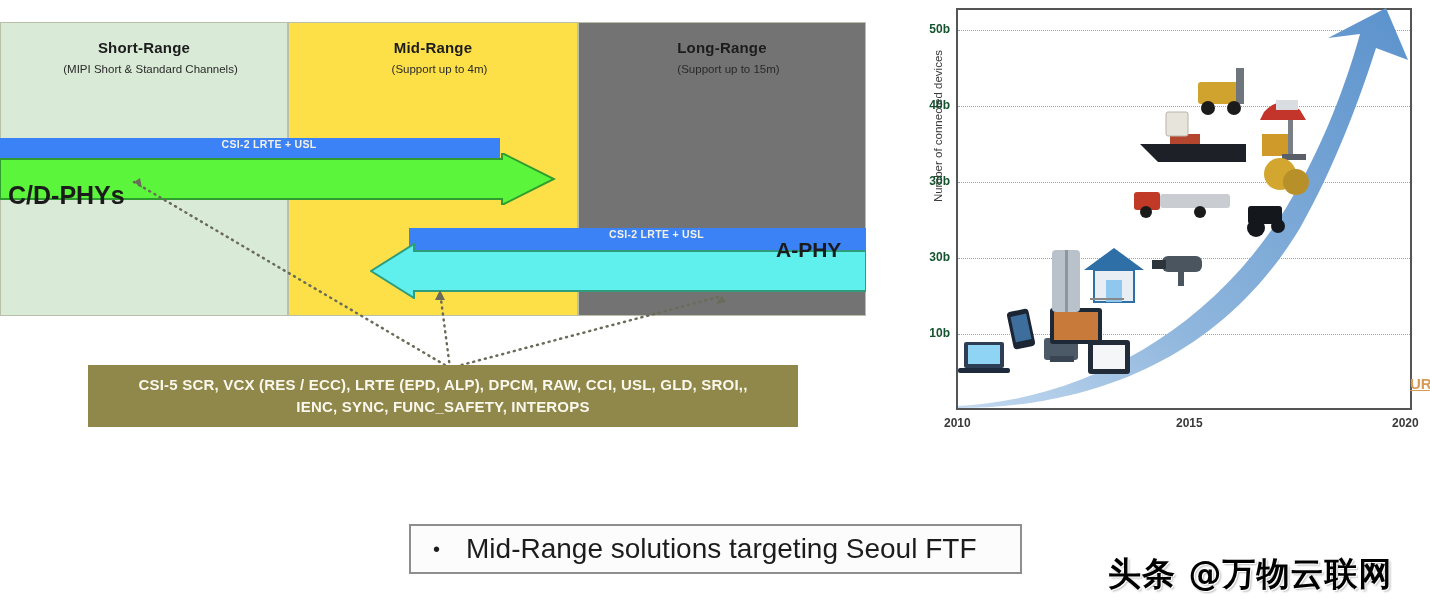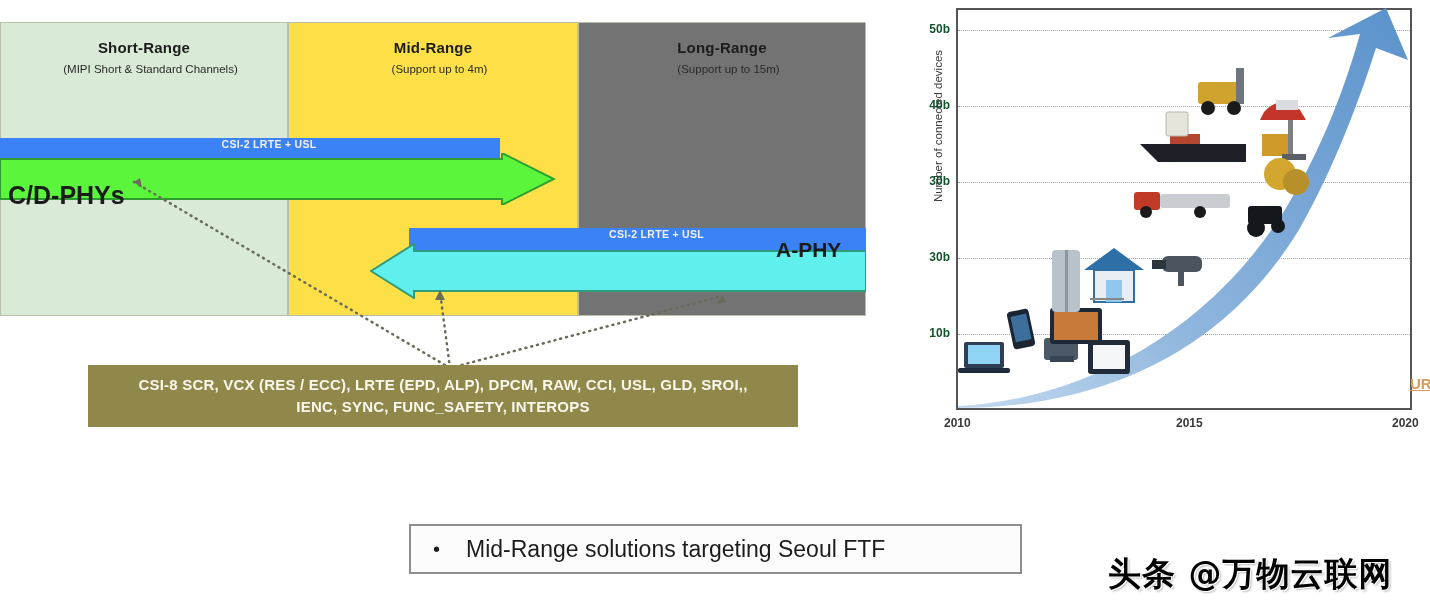--- a/index.html
+++ b/index.html
@@ -49,21 +49,21 @@
     background:#90884a;box-sizing:border-box;
     display:flex;flex-direction:column;align-items:center;justify-content:center;}
   #feature-box .fb-line{font-size:15px;color:#faf7ec;font-weight:bold;line-height:1.45;
     text-align:center;letter-spacing:.2px;}
 
   
   #bullet-box{position:absolute;left:409px;top:524px;width:613px;height:50px;
     background:#fcfcfc;border:2px solid #8e8e8e;box-sizing:border-box;
     display:flex;align-items:center;}
   #bullet-dot{margin-left:22px;margin-right:26px;font-size:20px;color:#1c1c1c;line-height:1;}
-  #bullet-text{font-size:23px;color:#1c1c1c;}
+  #bullet-text{font-size:28px;color:#1c1c1c;}
 
   
   #chart-panel{position:absolute;left:900px;top:0px;width:530px;height:450px;}
   #chart-ylabel{position:absolute;left:-62px;top:120px;width:200px;
     transform:rotate(-90deg);transform-origin:center center;
     font-size:11.5px;color:#3a3a3a;text-align:center;}
   #chart-frame{position:absolute;left:56px;top:8px;width:456px;height:402px;
     border:2px solid #555555;border-top:none;background:#ffffff;box-sizing:border-box;}
   #chart-frame::before{content:"";position:absolute;left:-2px;top:0;width:456px;height:2px;background:#555;}
   .ytick{position:absolute;left:0px;width:50px;text-align:right;
@@ -132,21 +132,21 @@
       <line x1="450" y1="368" x2="722" y2="296"></line>
     </g>
     <g fill="#6b6b5a">
       <polygon points="134,182 142,188 140,178"></polygon>
       <polygon points="440,290 435,300 445,300"></polygon>
       <polygon points="722,296 716,304 726,302"></polygon>
     </g>
   </svg>
 
   <div id="feature-box">
-    <div class="fb-line">CSI-8 SCR, VCX (RES / ECC), LRTE (EPD, ALP), DPCM, RAW, CCI, USL, GLD, SROI,,</div>
+    <div class="fb-line">CSI-5 SCR, VCX (RES / ECC), LRTE (EPD, ALP), DPCM, RAW, CCI, USL, GLD, SROI,,</div>
     <div class="fb-line">IENC, SYNC, FUNC_SAFETY, INTEROPS</div>
   </div>
 
   <div id="bullet-box">
     <span id="bullet-dot">•</span>
     <span id="bullet-text">Mid-Range solutions targeting Seoul FTF</span>
   </div>
 
   <div id="chart-panel">
     <div id="chart-ylabel">Number of connected devices</div>

